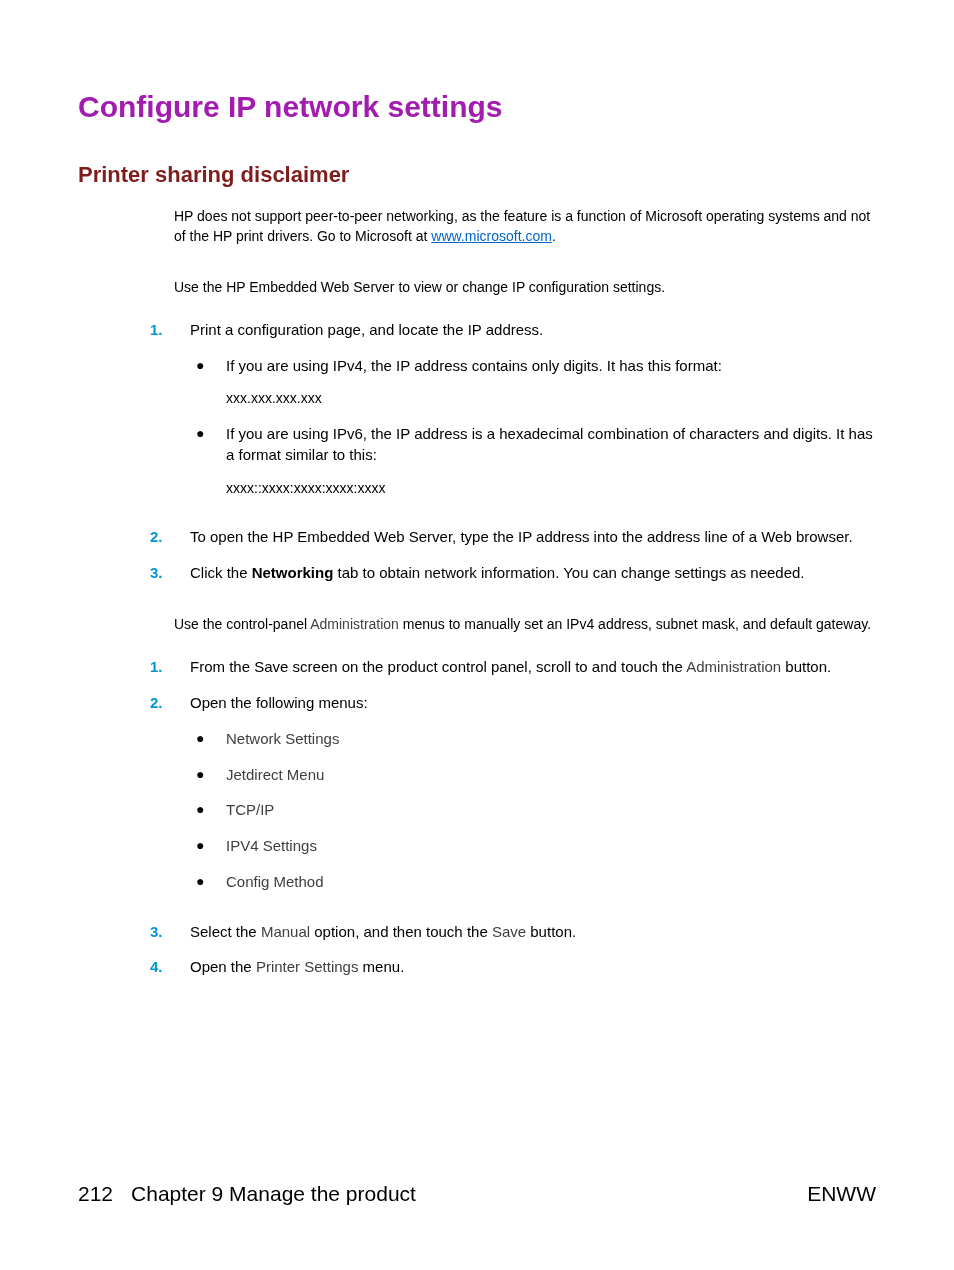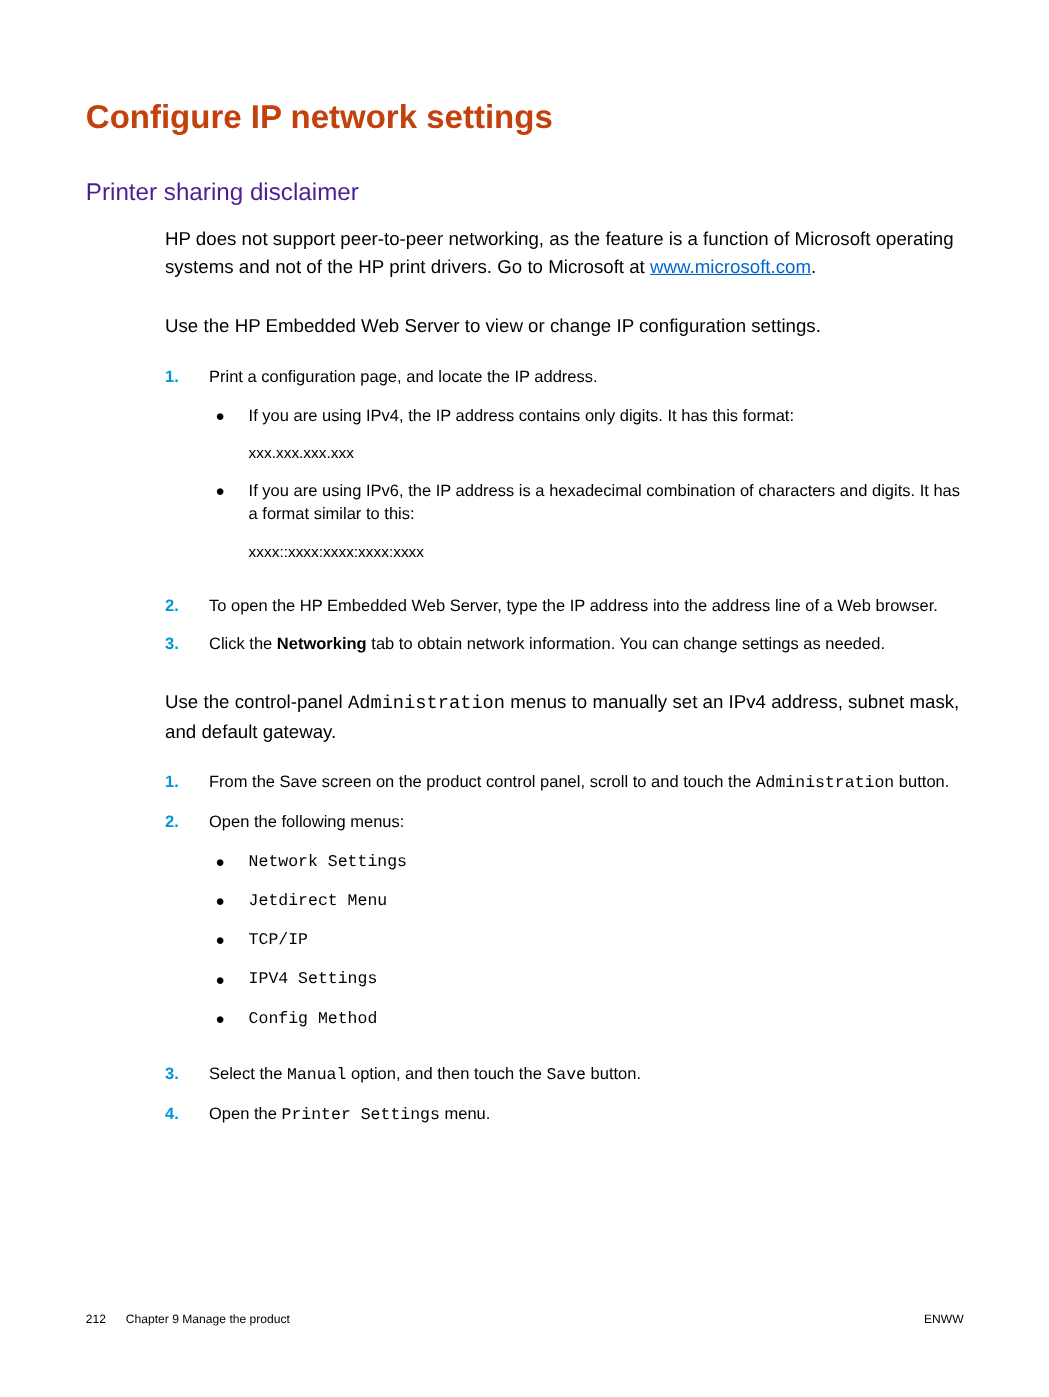--- a/index.html
+++ b/index.html
@@ -6,44 +6,43 @@
   body {
     width: 954px;
     height: 1270px;
     background: #fff;
     font-family: Arial, Helvetica, sans-serif;
     color: #000;
     position: relative;
     padding: 90px 78px 0 78px;
   }
   .h1 {
-    color: #c2410c;
+    color: #a21caf;
     font-size: 30px;
     font-weight: bold;
     margin-bottom: 38px;
   }
   .h2 {
-    color: #4c1d95;
+    color: #7f1d1d;
     font-size: 22px;
-    font-weight: normal;
+    font-weight: bold;
     margin-bottom: 18px;
   }
   .body-indent {
-    margin-left: 72px;
-    font-size: 17px;
+    margin-left: 96px;
+    font-size: 14px;
     line-height: 1.45;
     margin-bottom: 22px;
   }
   a.link {
     color: #0066cc;
     text-decoration: underline;
   }
   .menu-ref {
-    color: #000000;
-    font-family: Liberation Mono, monospace;
+    color: #404040;
   }
   ol.numlist {
     list-style: none;
     margin-left: 72px;
     font-size: 15px;
     line-height: 1.45;
   }
   ol.numlist > li {
     display: flex;
     margin-bottom: 14px;
@@ -80,21 +79,21 @@
     display: block;
   }
   .section-gap { margin-bottom: 30px; }
   .footer {
     position: absolute;
     bottom: 64px;
     left: 78px;
     right: 78px;
     display: flex;
     justify-content: space-between;
-    font-size: 11px;
+    font-size: 21px;
   }
   .footer .left { display: flex; gap: 18px; }
   .bold { font-weight: bold; }
 </style>
 </head>
 <body>
 
 <h1 class="h1">Configure IP network settings</h1>
 
 <div class="section-gap">

